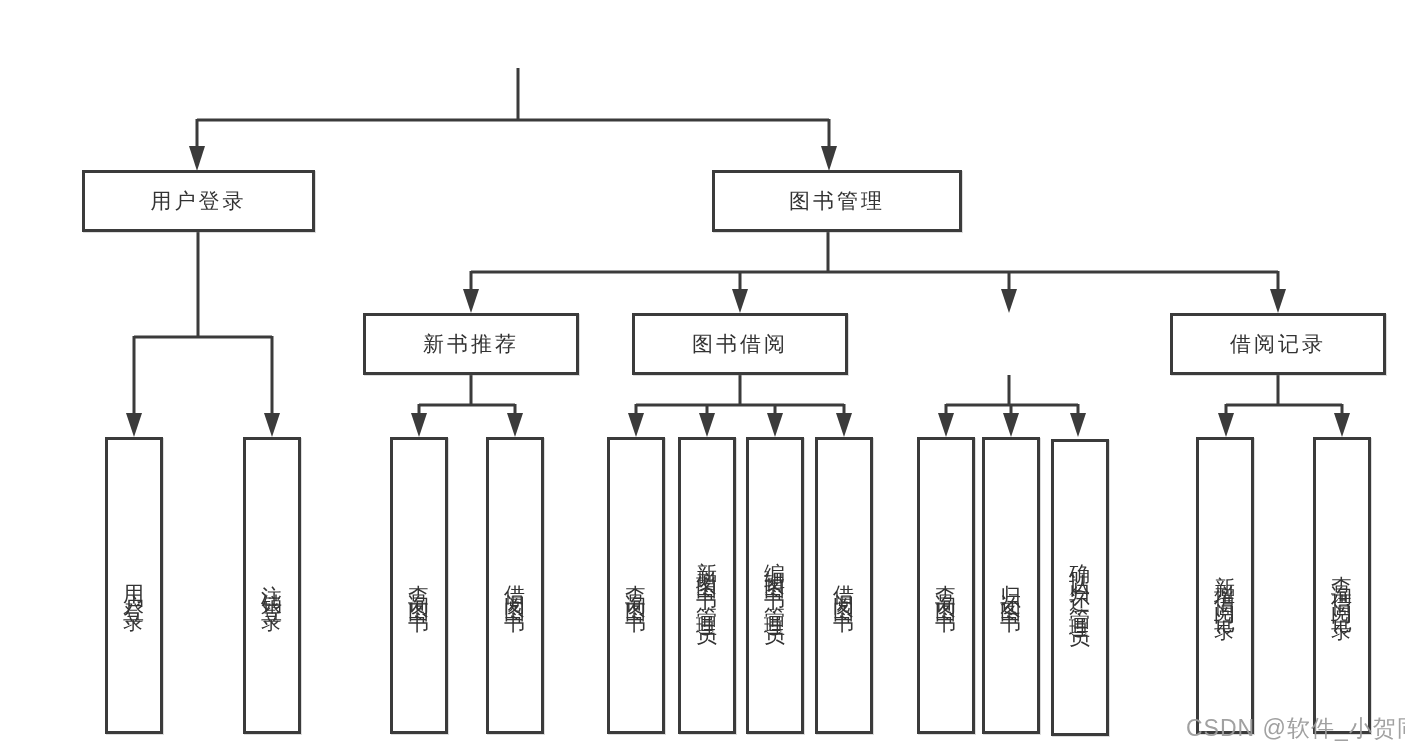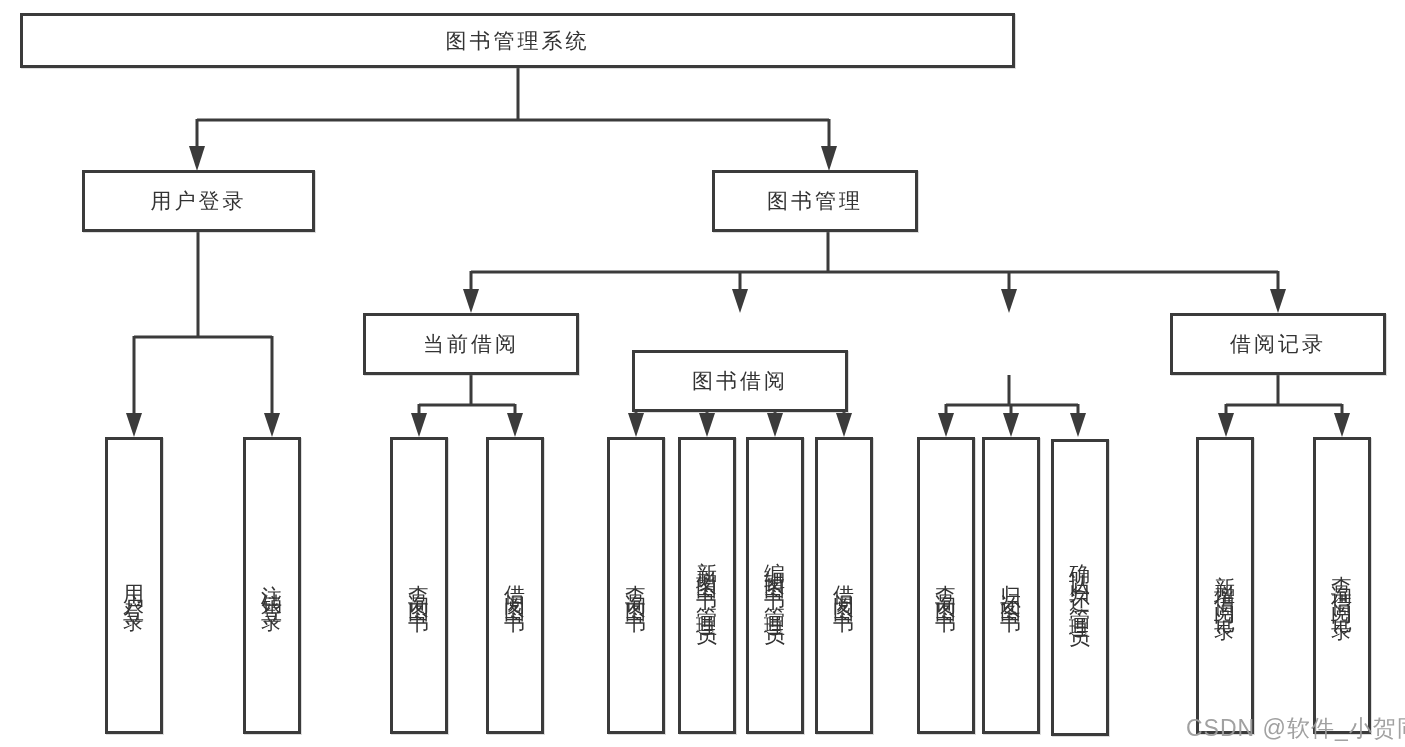--- a/index.html
+++ b/index.html
@@ -88,35 +88,32 @@
       <polygon points="1003,413 1019,413 1011,437" fill="#3b3b3b" stroke="none"></polygon>
       <polygon points="1070,413 1086,413 1078,437" fill="#3b3b3b" stroke="none"></polygon>
     </g>
     <g>
       <path d="M1278 375 V405 M1226 405 H1342 M1226 404 V414 M1342 404 V414"></path>
       <polygon points="1218,413 1234,413 1226,437" fill="#3b3b3b" stroke="none"></polygon>
       <polygon points="1334,413 1350,413 1342,437" fill="#3b3b3b" stroke="none"></polygon>
     </g>
   </svg>
 
-  <div class="box" style="left:20px;top:13px;width:995px;height:55px;">
-    <span class="hlbl">图书管理系统</span>
-  </div>
 
   <div class="box" style="left:82px;top:170px;width:233px;height:62px;">
     <span class="hlbl">用户登录</span>
   </div>
-  <div class="box" style="left:712px;top:170px;width:206px;height:62px;">
+  <div class="box" style="left:712px;top:170px;width:250px;height:62px;">
     <span class="hlbl">图书管理</span>
   </div>
 
   <div class="box" style="left:363px;top:313px;width:216px;height:62px;">
-    <span class="hlbl">当前借阅</span>
+    <span class="hlbl">新书推荐</span>
   </div>
-  <div class="box" style="left:632px;top:313px;width:216px;height:62px;margin-top:37px;">
+  <div class="box" style="left:632px;top:313px;width:216px;height:62px;">
     <span class="hlbl">图书借阅</span>
   </div>
   <div class="box" style="left:1170px;top:313px;width:216px;height:62px;">
     <span class="hlbl">借阅记录</span>
   </div>
 
   <div class="box" style="left:105px;top:437px;width:58px;height:297px;">
     <span class="vlbl">用户登录</span>
   </div>
   <div class="box" style="left:243px;top:437px;width:58px;height:297px;">

